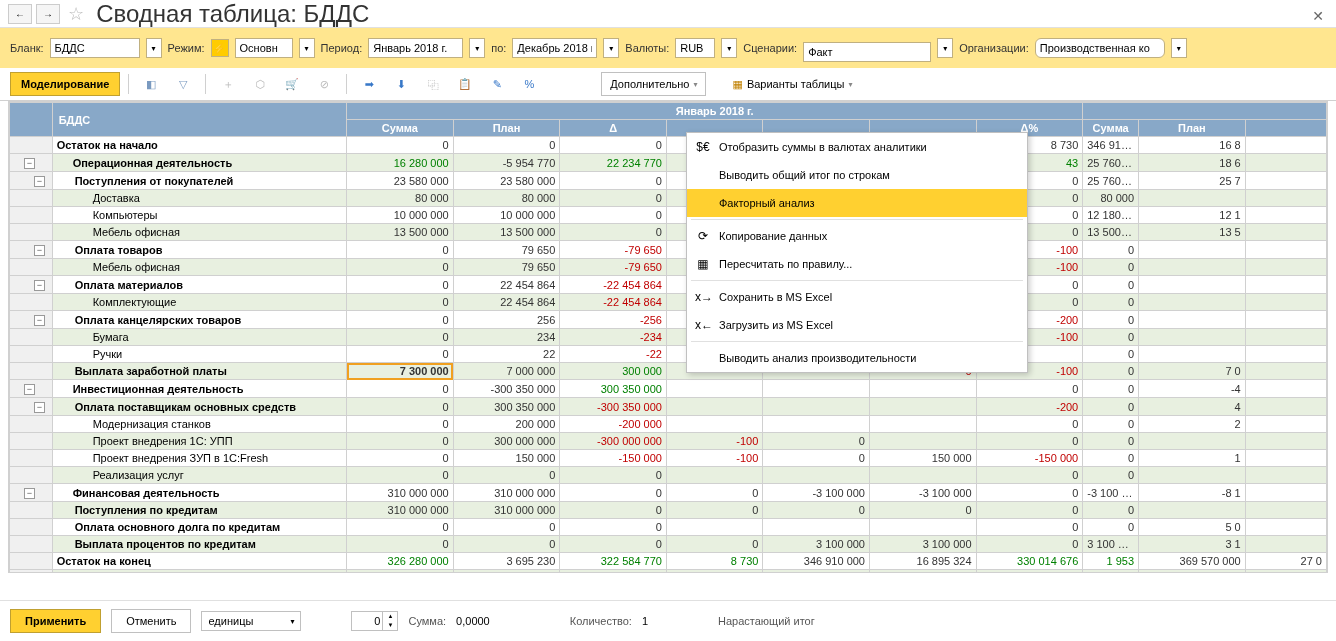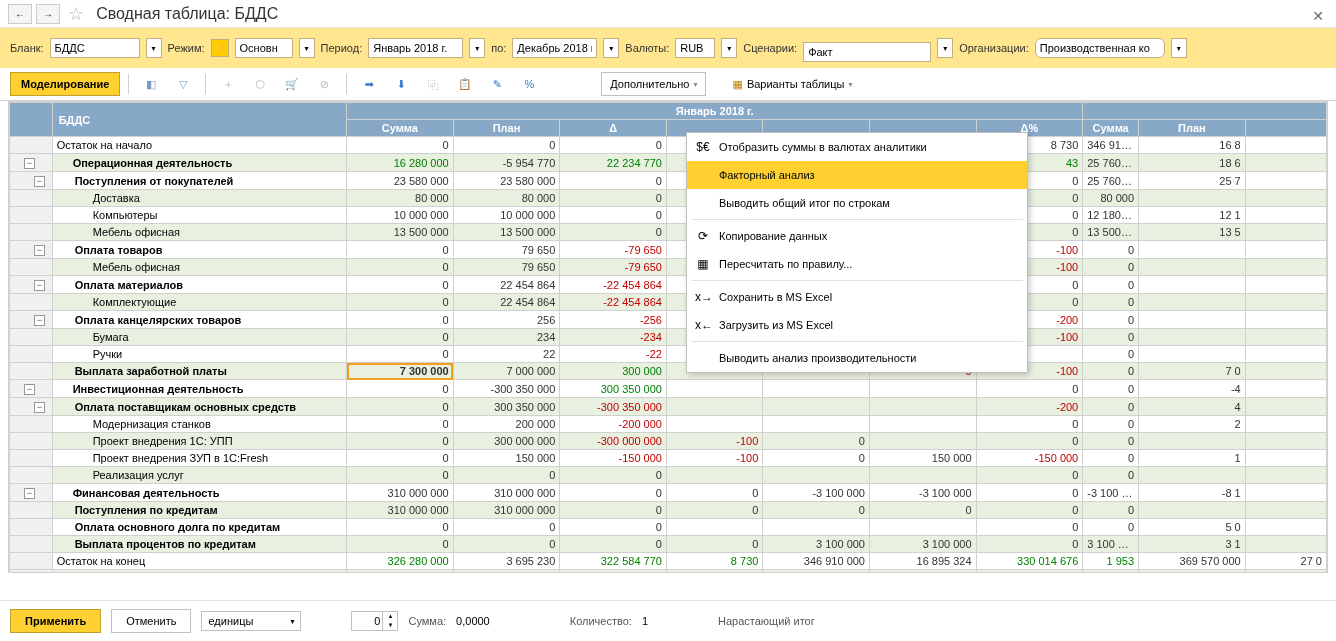--- a/index.html
+++ b/index.html
@@ -1,42 +1,42 @@
 <!DOCTYPE html>
 <html><head>
 <meta charset="utf-8">
 <style>
 * { box-sizing: border-box; margin: 0; padding: 0; font-family: Arial, sans-serif; font-size: 11px; }
 body { background: #fff; width: 1336px; height: 641px; position: relative; overflow: hidden; }
 
 .nav-bar { height: 28px; display: flex; align-items: center; padding: 2px 8px; gap: 4px; border-bottom: 1px solid #e0e0e0; }
 .nav-btn { width: 24px; height: 20px; border: 1px solid #ccc; background: #f5f5f5; display: flex; align-items: center; justify-content: center; cursor: pointer; font-size: 10px; }
 .star { color: #bbb; font-size: 18px; margin-left: 4px; }
-.title { font-size: 16px; color: #333; margin-left: 8px; }
+.title { font-size: 24px; color: #333; margin-left: 8px; }
 .close-x { position: absolute; right: 12px; top: 8px; cursor: pointer; font-size: 14px; color: #666; }
 
 .filter-bar { background: #ffe68f; padding: 6px 10px; display: flex; align-items: center; gap: 6px; flex-wrap: nowrap; }
 .filter-label { color: #333; white-space: nowrap; }
 .filter-input { background: #fff; border: 1px solid #c0b080; padding: 2px 4px; height: 20px; }
 .dropdown-btn { background: #fff; border: 1px solid #c0b080; width: 16px; height: 20px; display: flex; align-items: center; justify-content: center; cursor: pointer; font-size: 8px; }
 .lightning { width: 18px; height: 18px; background: #ffcc00; border: 1px solid #c0b080; display: flex; align-items: center; justify-content: center; color: #c08000; font-size: 10px; }
 
 .toolbar { background: #fff; padding: 4px 10px; display: flex; align-items: center; gap: 4px; border-bottom: 1px solid #d0d0d0; }
 .btn-primary { background: #ffd030; border: 1px solid #c0a030; padding: 4px 10px; cursor: pointer; font-weight: bold; height: 24px; }
 .tool-btn { width: 28px; height: 24px; border: 1px solid transparent; display: flex; align-items: center; justify-content: center; cursor: pointer; color: #666; }
 .tool-sep { width: 1px; height: 20px; background: #d0d0d0; margin: 0 4px; }
 .dropdown-pill { border: 1px solid #c0c0c0; background: #fff; padding: 3px 8px; cursor: pointer; display: flex; align-items: center; gap: 4px; height: 24px; }
 .dropdown-pill .caret { font-size: 8px; color: #888; }
 
 .table-container { position: relative; overflow: auto; height: 472px; margin: 0 8px; border: 1px solid #d0d0d0; }
 .pivot-table { border-collapse: collapse; width: 100%; table-layout: fixed; }
 .pivot-table th, .pivot-table td { border: 1px solid #d0d0d0; padding: 2px 4px; white-space: nowrap; overflow: hidden; text-overflow: ellipsis; height: 17px; }
 .pivot-table th { background: #88a8c8; color: #fff; font-weight: bold; text-align: center; }
 .row-header { background: #fafaf0; text-align: left; }
-.row-header.l0 { font-weight: normal; }
+.row-header.l0 { font-weight: bold; }
 .row-header.l1 { font-weight: bold; padding-left: 20px; }
 .row-header.l2 { font-weight: bold; padding-left: 22px; }
 .row-header.l3 { padding-left: 40px; }
 .num { text-align: right; }
 .even { background: #e8f0e0; }
 .odd { background: #fff; }
 .green-text { color: #008000; }
 .red-text { color: #c00000; }
 .dark { color: #333; }
 .selected-cell { outline: 2px solid #f0a020; outline-offset: -2px; font-weight: bold; }
@@ -536,25 +536,25 @@
         </tr>
       </tbody>
     </table>
 </div>
 
 <div class="dropdown-menu" id="dd-menu">
     <div class="menu-item">
       <span class="menu-icon">$€</span>
       <span>Отобразить суммы в валютах аналитики</span>
     </div>
+    <div class="menu-item">
+      <span>Выводить общий итог по строкам</span>
+    </div>
     <div class="menu-item highlighted">
       <span>Факторный анализ</span>
-    </div>
-    <div class="menu-item">
-      <span>Выводить общий итог по строкам</span>
     </div>
     <div class="menu-sep"></div>
     <div class="menu-item">
       <span class="menu-icon">⟳</span>
       <span>Копирование данных</span>
     </div>
     <div class="menu-item">
       <span class="menu-icon">▦</span>
       <span>Пересчитать по правилу...</span>
     </div>

